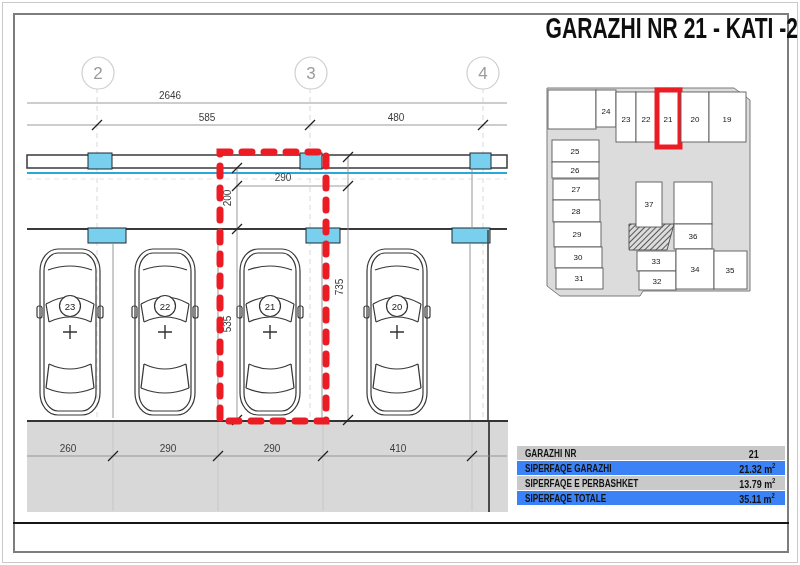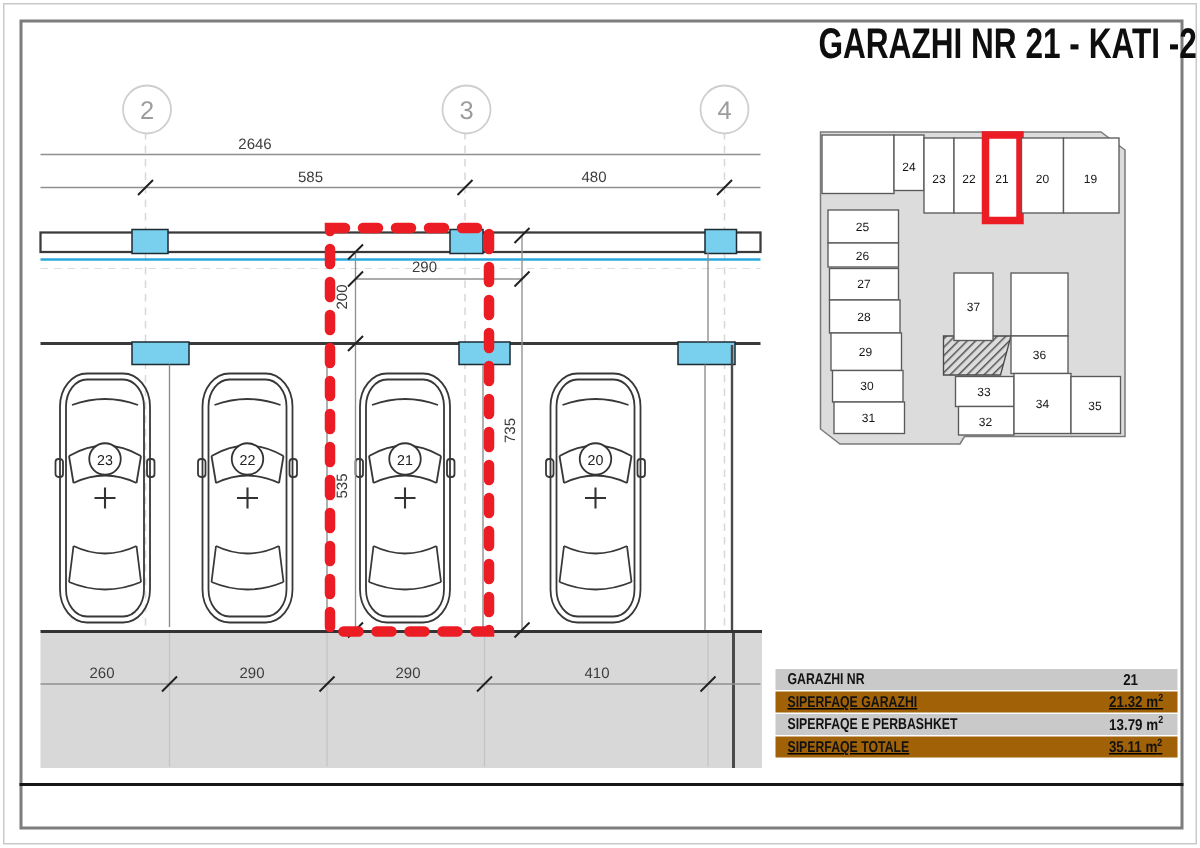--- a/index.html
+++ b/index.html
@@ -11,21 +11,21 @@
   #divider-line{left:13px;top:522px;width:776px;height:2px;background:#161616;}
   #plan-svg{left:0;top:0;}
   #keyplan-svg{left:544px;top:84px;}
   #page-title{left:510px;top:13px;width:280px;}
   #page-title span{display:inline-block;font-weight:bold;font-size:27px;color:#0e0e0e;
        transform:scale(0.78,1.06);transform-origin:center top;white-space:nowrap;letter-spacing:0px;}
   #area-table{left:517px;top:446px;width:268px;}
   .trow{height:14px;display:flex;align-items:center;justify-content:space-between;
         padding:0 10px 0 8px;box-sizing:border-box;margin-bottom:1px;}
   .trow.gray{background:#c9c9c9;}
-  .trow.blue{background:#a16207;text-decoration:underline;}
+  .trow.blue{background:#3b82f6;}
   .tlabel{font-weight:bold;font-size:10.5px;color:#121212;white-space:nowrap;
           transform:scaleX(0.78);transform-origin:left center;}
   .tvalue{font-weight:bold;font-size:10.5px;color:#121212;white-space:nowrap;
           transform:scaleX(0.85);transform-origin:right center;}
   .tvalue sup{font-size:7px;}
   .tvalue.first{margin-right:16px;}
   
   .dln{stroke:#909090;stroke-width:0.9;fill:none;}
   .tick{stroke:#1f1f1f;stroke-width:1.3;}
   .dimt{font-size:10px;fill:#3c3c3c;text-anchor:middle;font-family:"Liberation Sans",sans-serif;}

